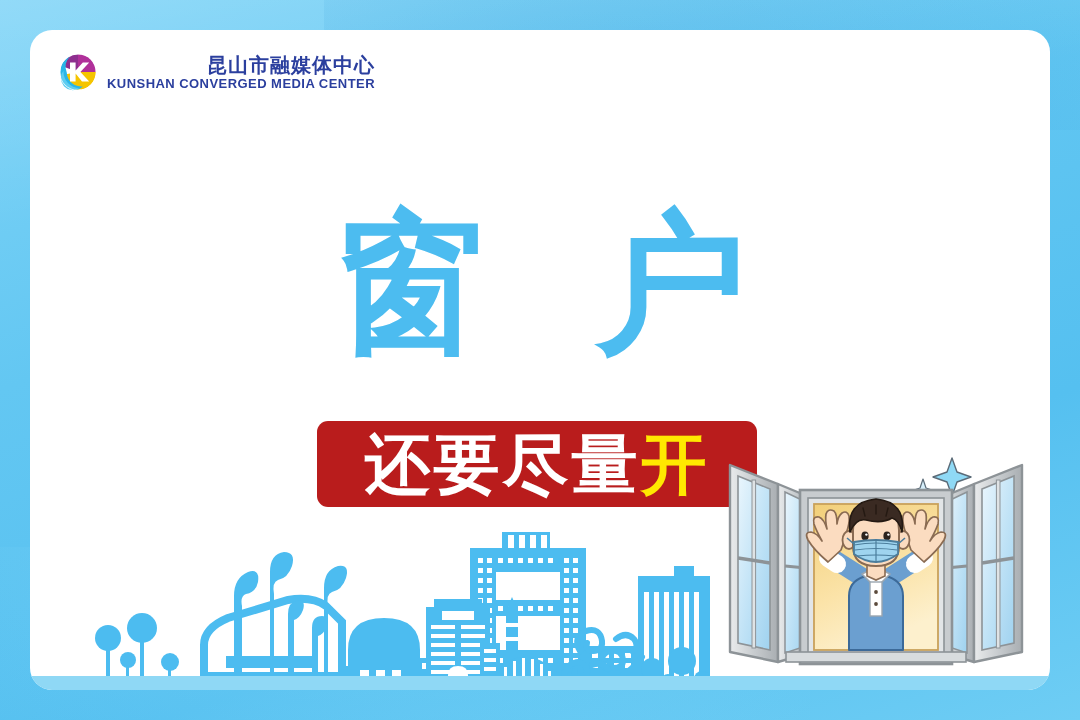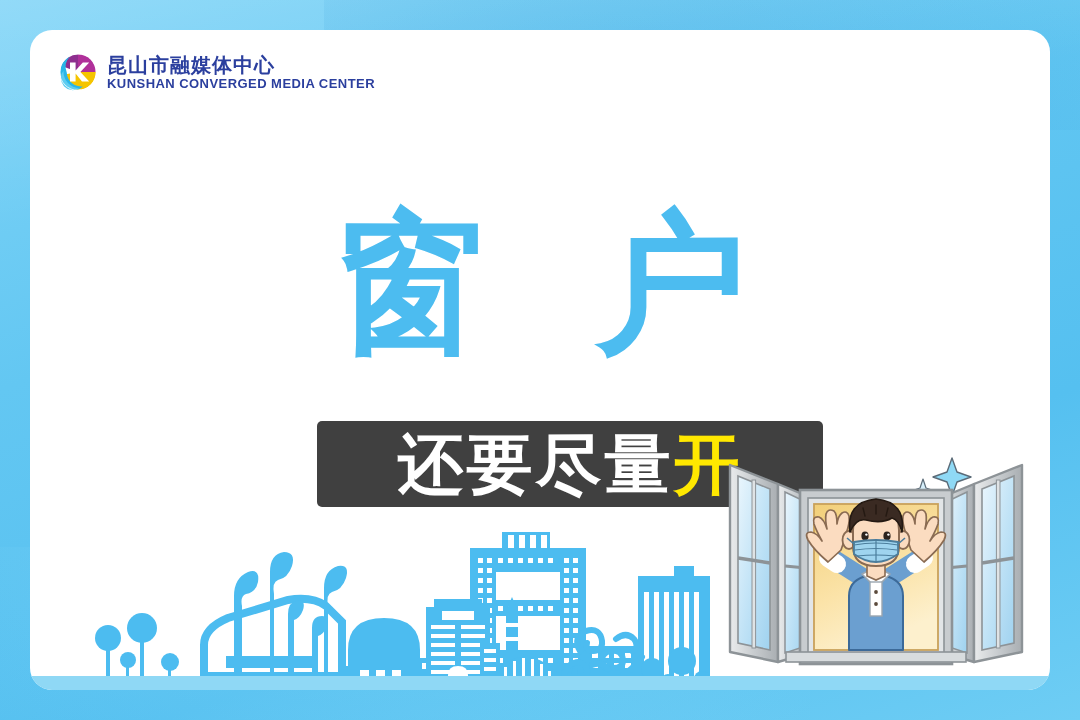--- a/index.html
+++ b/index.html
@@ -31,21 +31,21 @@
 
   
   .card {
     position:absolute; left:30px; top:30px; width:1020px; height:660px;
     background:#ffffff; border-radius:22px; overflow:hidden;
   }
 
   
   .logo { position:absolute; left:28px; top:22px; display:flex; align-items:center; gap:9px; }
   .logo-mark { width:40px; height:40px; flex:0 0 auto; }
-  .logo-text { display:flex; flex-direction:column; gap:1px; }
+  .logo-text { display:flex; flex-direction:column; gap:1px;text-align:right; }
   .logo-cn {
     font-size:20px; font-weight:bold; color:#2b3f9e;
     letter-spacing:1px; line-height:1.05; white-space:nowrap;
   }
   .logo-en {
     font-size:13px; font-weight:bold; color:#2b3f9e;
     letter-spacing:.45px; line-height:1; white-space:nowrap;
   }
 
   
@@ -53,22 +53,22 @@
     position:absolute; left:0; right:0; top:168px;
     text-align:center;
     font-size:152px; font-weight:bold; color:#4cbcf0;
     letter-spacing:36px; text-indent:36px;
     line-height:1.15; font-family:Liberation Serif, serif;
   }
 
   
   .banner {
     position:absolute; left:287px; top:391px;
-    width:506px; height:86px;
-    background:#404040; border-radius:5px;
+    width:440px; height:86px;
+    background:#b91c1c; border-radius:11px;
     display:flex; align-items:center; justify-content:center;
   }
   .banner-text {
     font-size:66px; font-weight:bold; color:#ffffff;
     letter-spacing:3px; line-height:1;
     font-family:"Liberation Sans", sans-serif;
     white-space:nowrap;
   }
   .banner-text .hl { color:#ffe800; }
 

